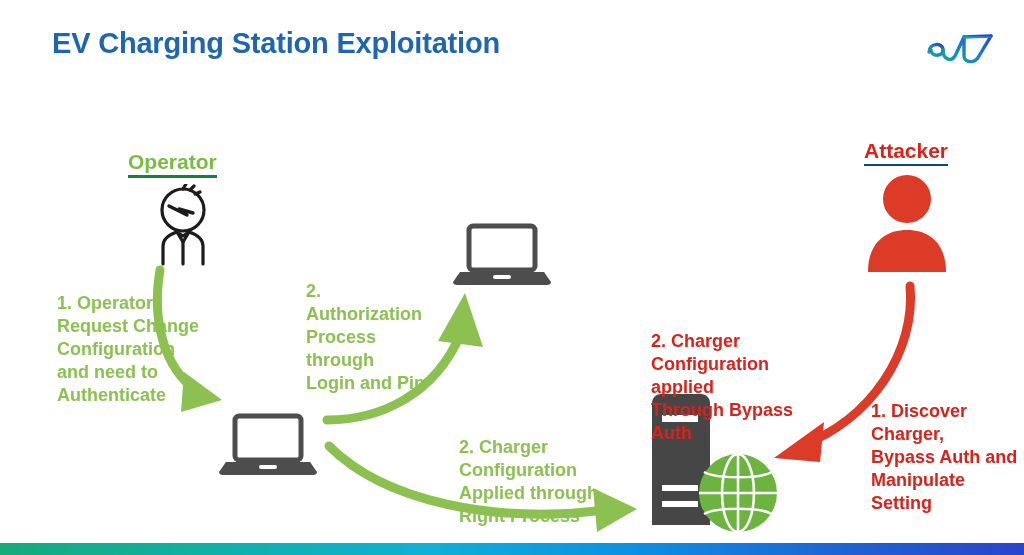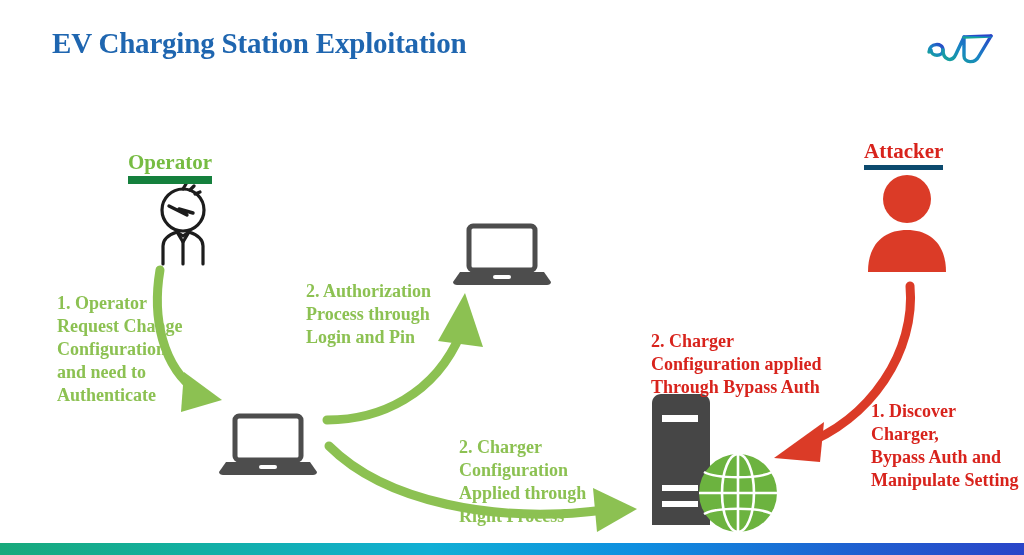--- a/index.html
+++ b/index.html
@@ -9,21 +9,20 @@
   }
   body {
     font-family: "Liberation Sans", sans-serif;
   }
   #slide {
     position: relative;
     width: 1024px;
     height: 555px;
     background: #ffffff;
     overflow: hidden;
-    font-family: Liberation Serif, serif;
   }
 
   
   #title {
     position: absolute;
     left: 52px;
     top: 27px;
     font-size: 29px;
     font-weight: bold;
     color: #1F66B0;
@@ -45,29 +44,29 @@
     position: absolute;
     font-weight: bold;
     white-space: nowrap;
     text-align: center;
   }
   #operator-label {
     left: 128px;
     top: 150px;
     font-size: 21px;
     color: #77BC43;
-    border-bottom: 8px solid #15803d;
+    border-bottom: 3px solid #15803d;
     padding-bottom: 1px;
   }
   #attacker-label {
     left: 864px;
     top: 139px;
     font-size: 21px;
     color: #D8231C;
-    border-bottom: 5px solid #0c4a6e;
+    border-bottom: 2px solid #0c4a6e;
     padding-bottom: 1px;
   }
 
   
   #operator-figure {
     position: absolute;
     left: 141px;
     top: 184px;
     width: 84px;
     height: 82px;

